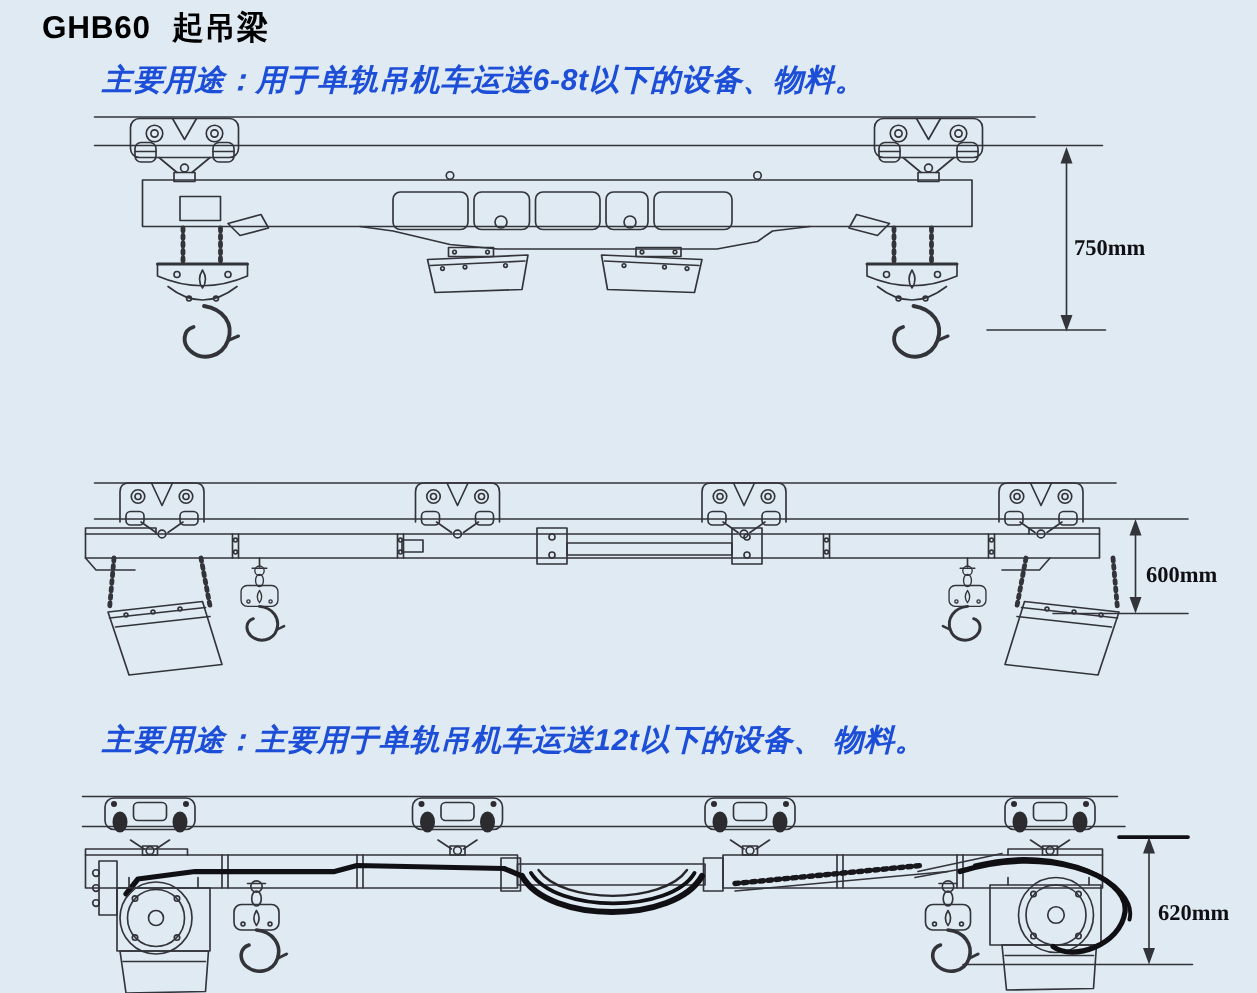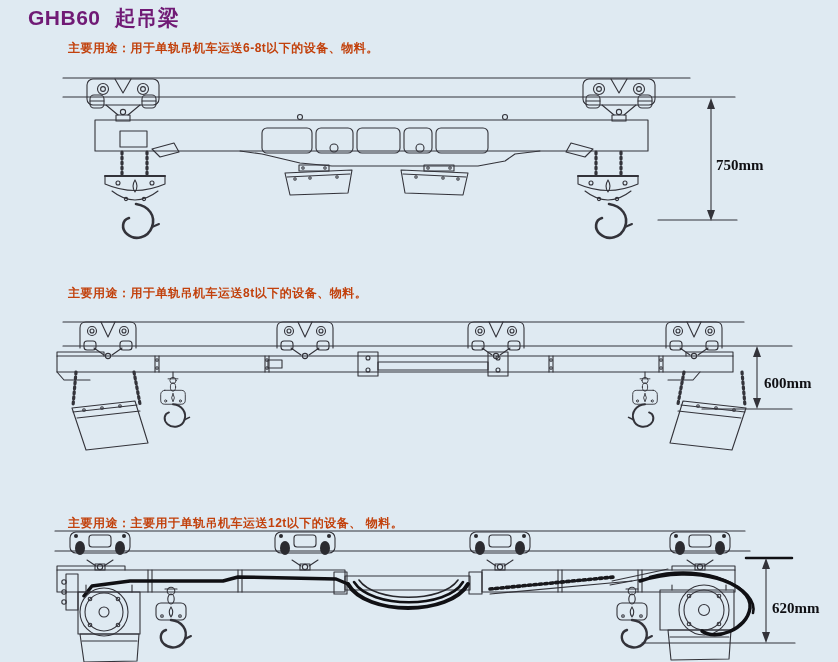--- a/index.html
+++ b/index.html
@@ -7,28 +7,28 @@
     position:relative;
     width:838px;height:662px;
     background:#dfeaf2;
     overflow:hidden;
     font-family:"Liberation Sans",sans-serif;
   }
   .sec-title{
     position:absolute;left:28px;
     margin:0;
     font-size:21px;font-weight:bold;
-    color:#701a75;
+    color:#000000;
     letter-spacing:0.5px;word-spacing:8px;
   }
   .sec-desc{
     position:absolute;left:68px;
     margin:0;
-    font-size:12px;font-weight:600;
-    color:#c2410c;letter-spacing:0.5px;
+    font-size:20px;font-weight:600;
+    color:#1d4ed8;letter-spacing:0.5px;font-style:italic;
   }
   .drawing{position:absolute;left:0;}
   .drawing path,.drawing rect,.drawing circle,.drawing ellipse,.drawing polygon{
     stroke:#33333a;stroke-width:1.1;fill:none;
     stroke-linecap:round;stroke-linejoin:round;
   }
   .drawing .fill-dark{fill:#2b2b30;stroke:none;}
   .drawing .chain{stroke-dasharray:2 3;stroke-width:3.2;}
   .drawing .chainrow{stroke-width:3.6;stroke-dasharray:2.5 3;stroke:#18181c;}
   .drawing .cable{stroke-width:3.5;stroke:#101014;}
@@ -184,21 +184,20 @@
 
     <g>
       <path d="M658,220 H737"></path>
       <path d="M711,106 V213"></path>
       <polygon class="arrowhead" points="711,98 707,109 715,109"></polygon>
       <polygon class="arrowhead" points="711,221 707,210 715,210"></polygon>
       <text class="dimtext" x="716" y="170">750mm</text>
     </g>
   </svg>
 
-  <p class="sec-desc" style="top:285px">主要用途：用于单轨吊机车运送8t以下的设备、物料。</p>
 
   <svg class="drawing" style="top:312px" width="838" height="140" viewBox="0 312 838 140">
     <g>
       <path d="M63,322 H744"></path>
       <path d="M63,346 H792"></path>
     </g>
 
     <g>
       <use href="#trolleyB" transform="translate(108,346)"></use>
       <use href="#trolleyB" transform="translate(305,346)"></use>
@@ -245,21 +244,21 @@
 
     <g>
       <path d="M702,409 H792"></path>
       <path d="M757,352 V403"></path>
       <polygon class="arrowhead" points="757,346 753,357 761,357"></polygon>
       <polygon class="arrowhead" points="757,409 753,398 761,398"></polygon>
       <text class="dimtext" x="764" y="388">600mm</text>
     </g>
   </svg>
 
-  <p class="sec-desc" style="top:515px">主要用途：主要用于单轨吊机车运送12t以下的设备、 物料。</p>
+  <p class="sec-desc" style="top:480px">主要用途：主要用于单轨吊机车运送12t以下的设备、 物料。</p>
 
   <svg class="drawing" style="top:522px" width="838" height="140" viewBox="0 522 838 140">
     <g>
       <path d="M55,531 H745"></path>
       <path d="M55,551 H750"></path>
     </g>
 
     <g>
       <use href="#trolleyC" transform="translate(100,551)"></use>
       <use href="#trolleyC" transform="translate(305,551)"></use>

